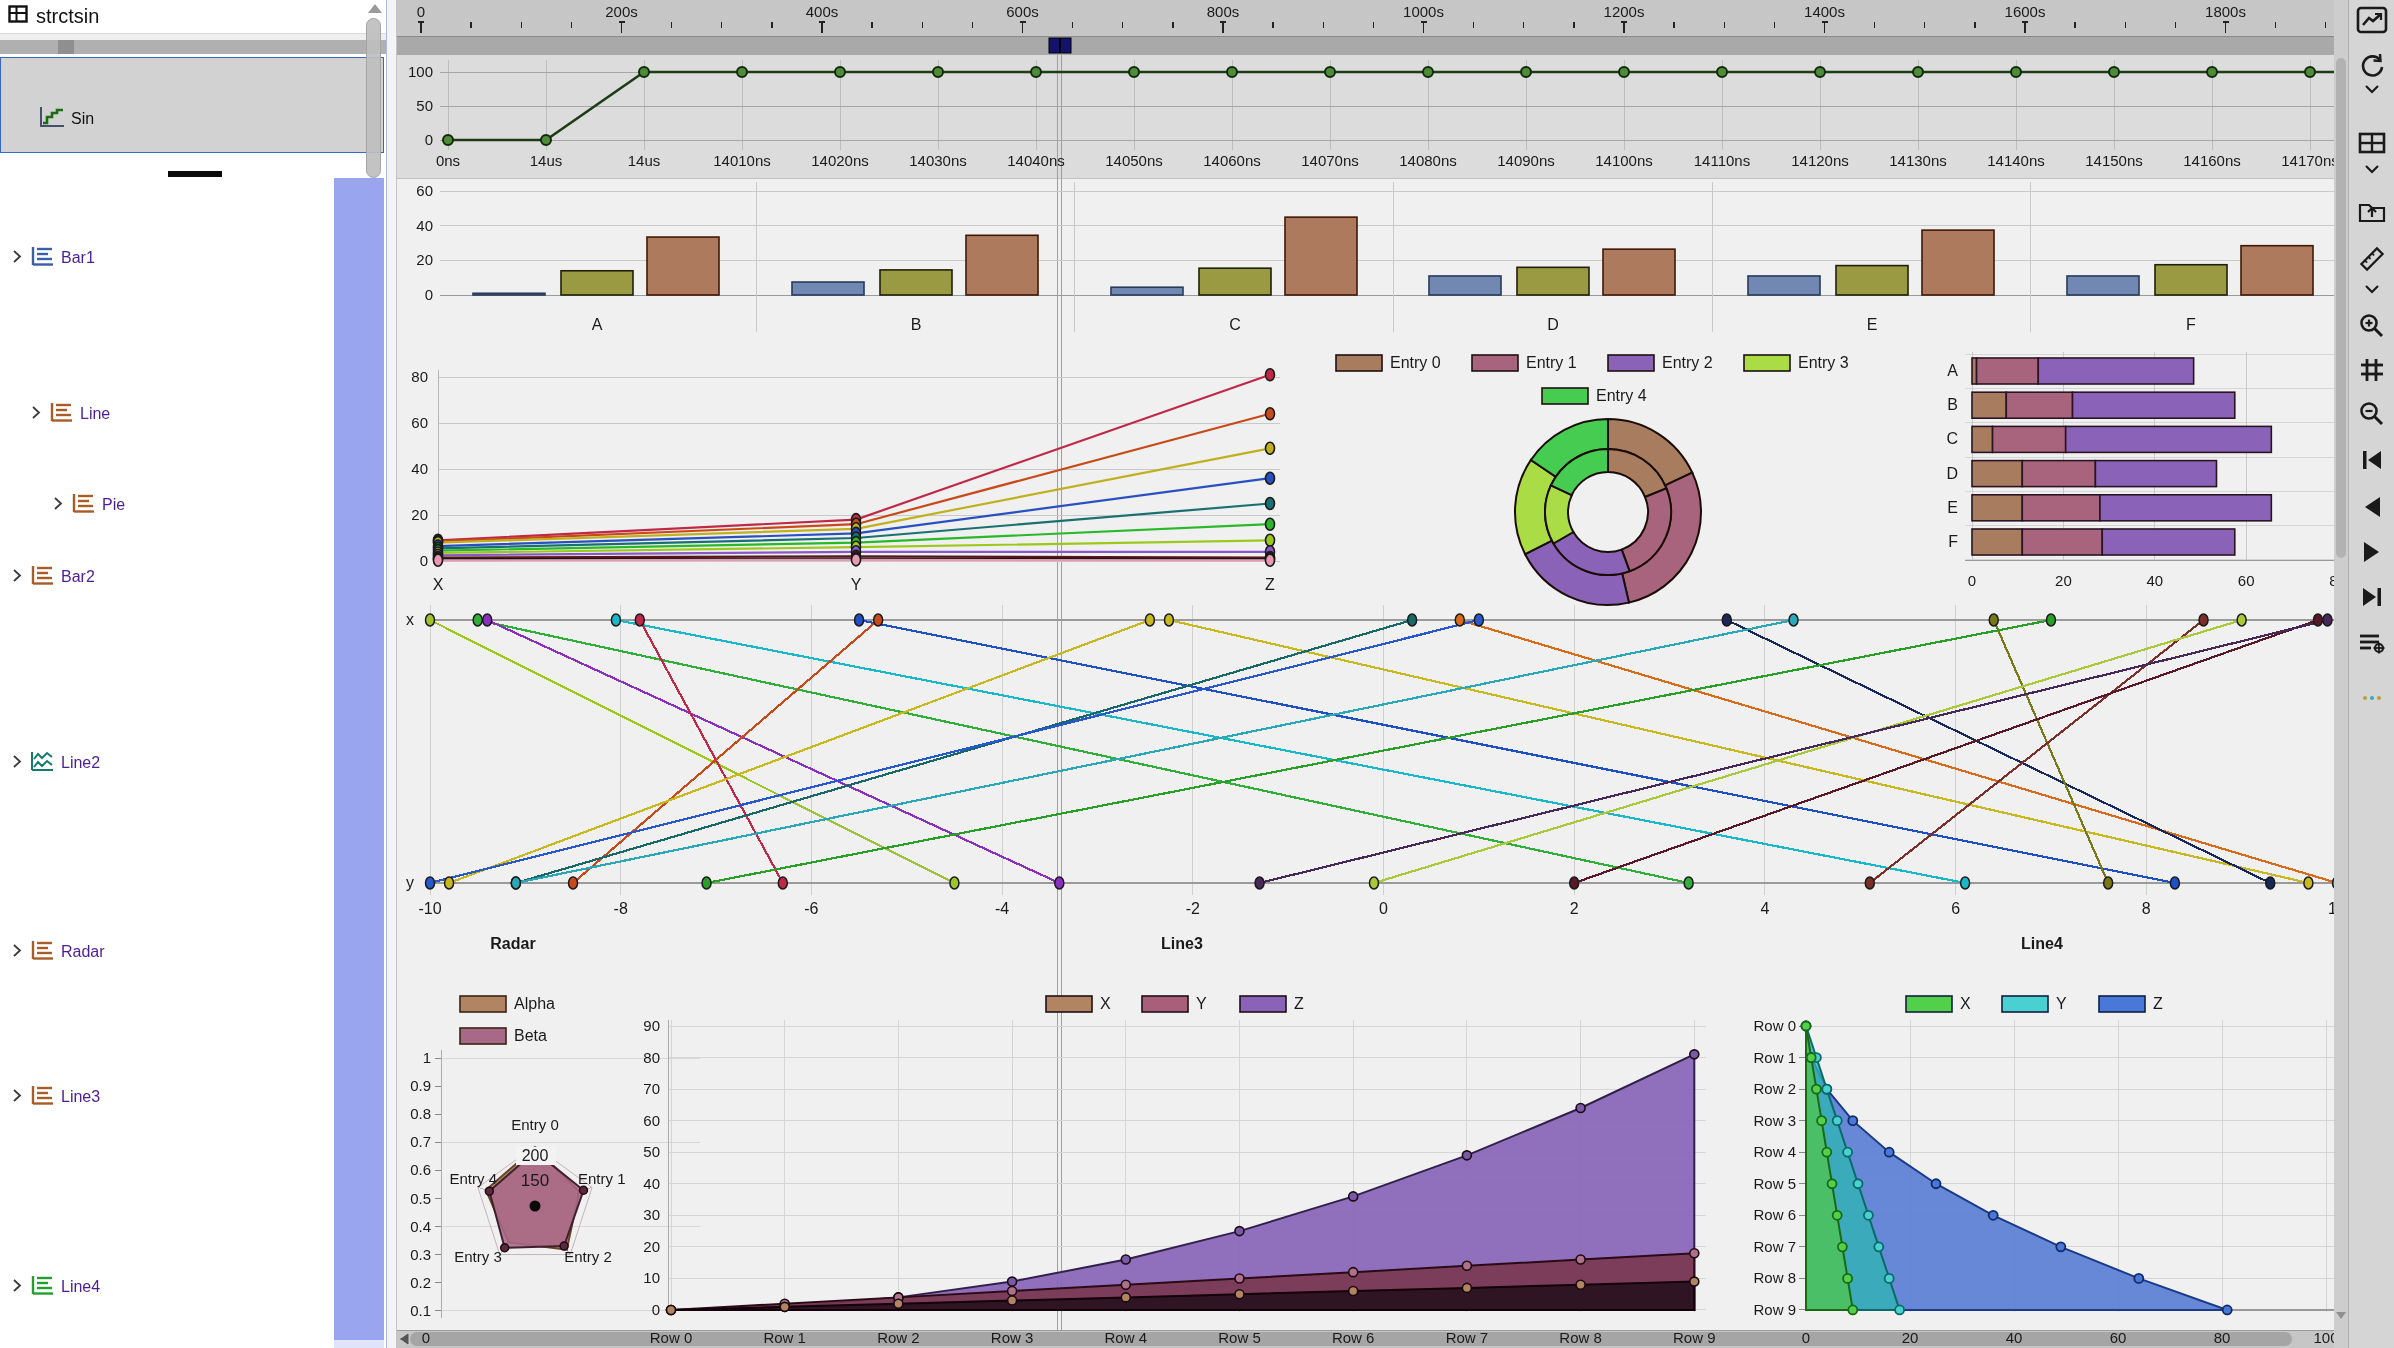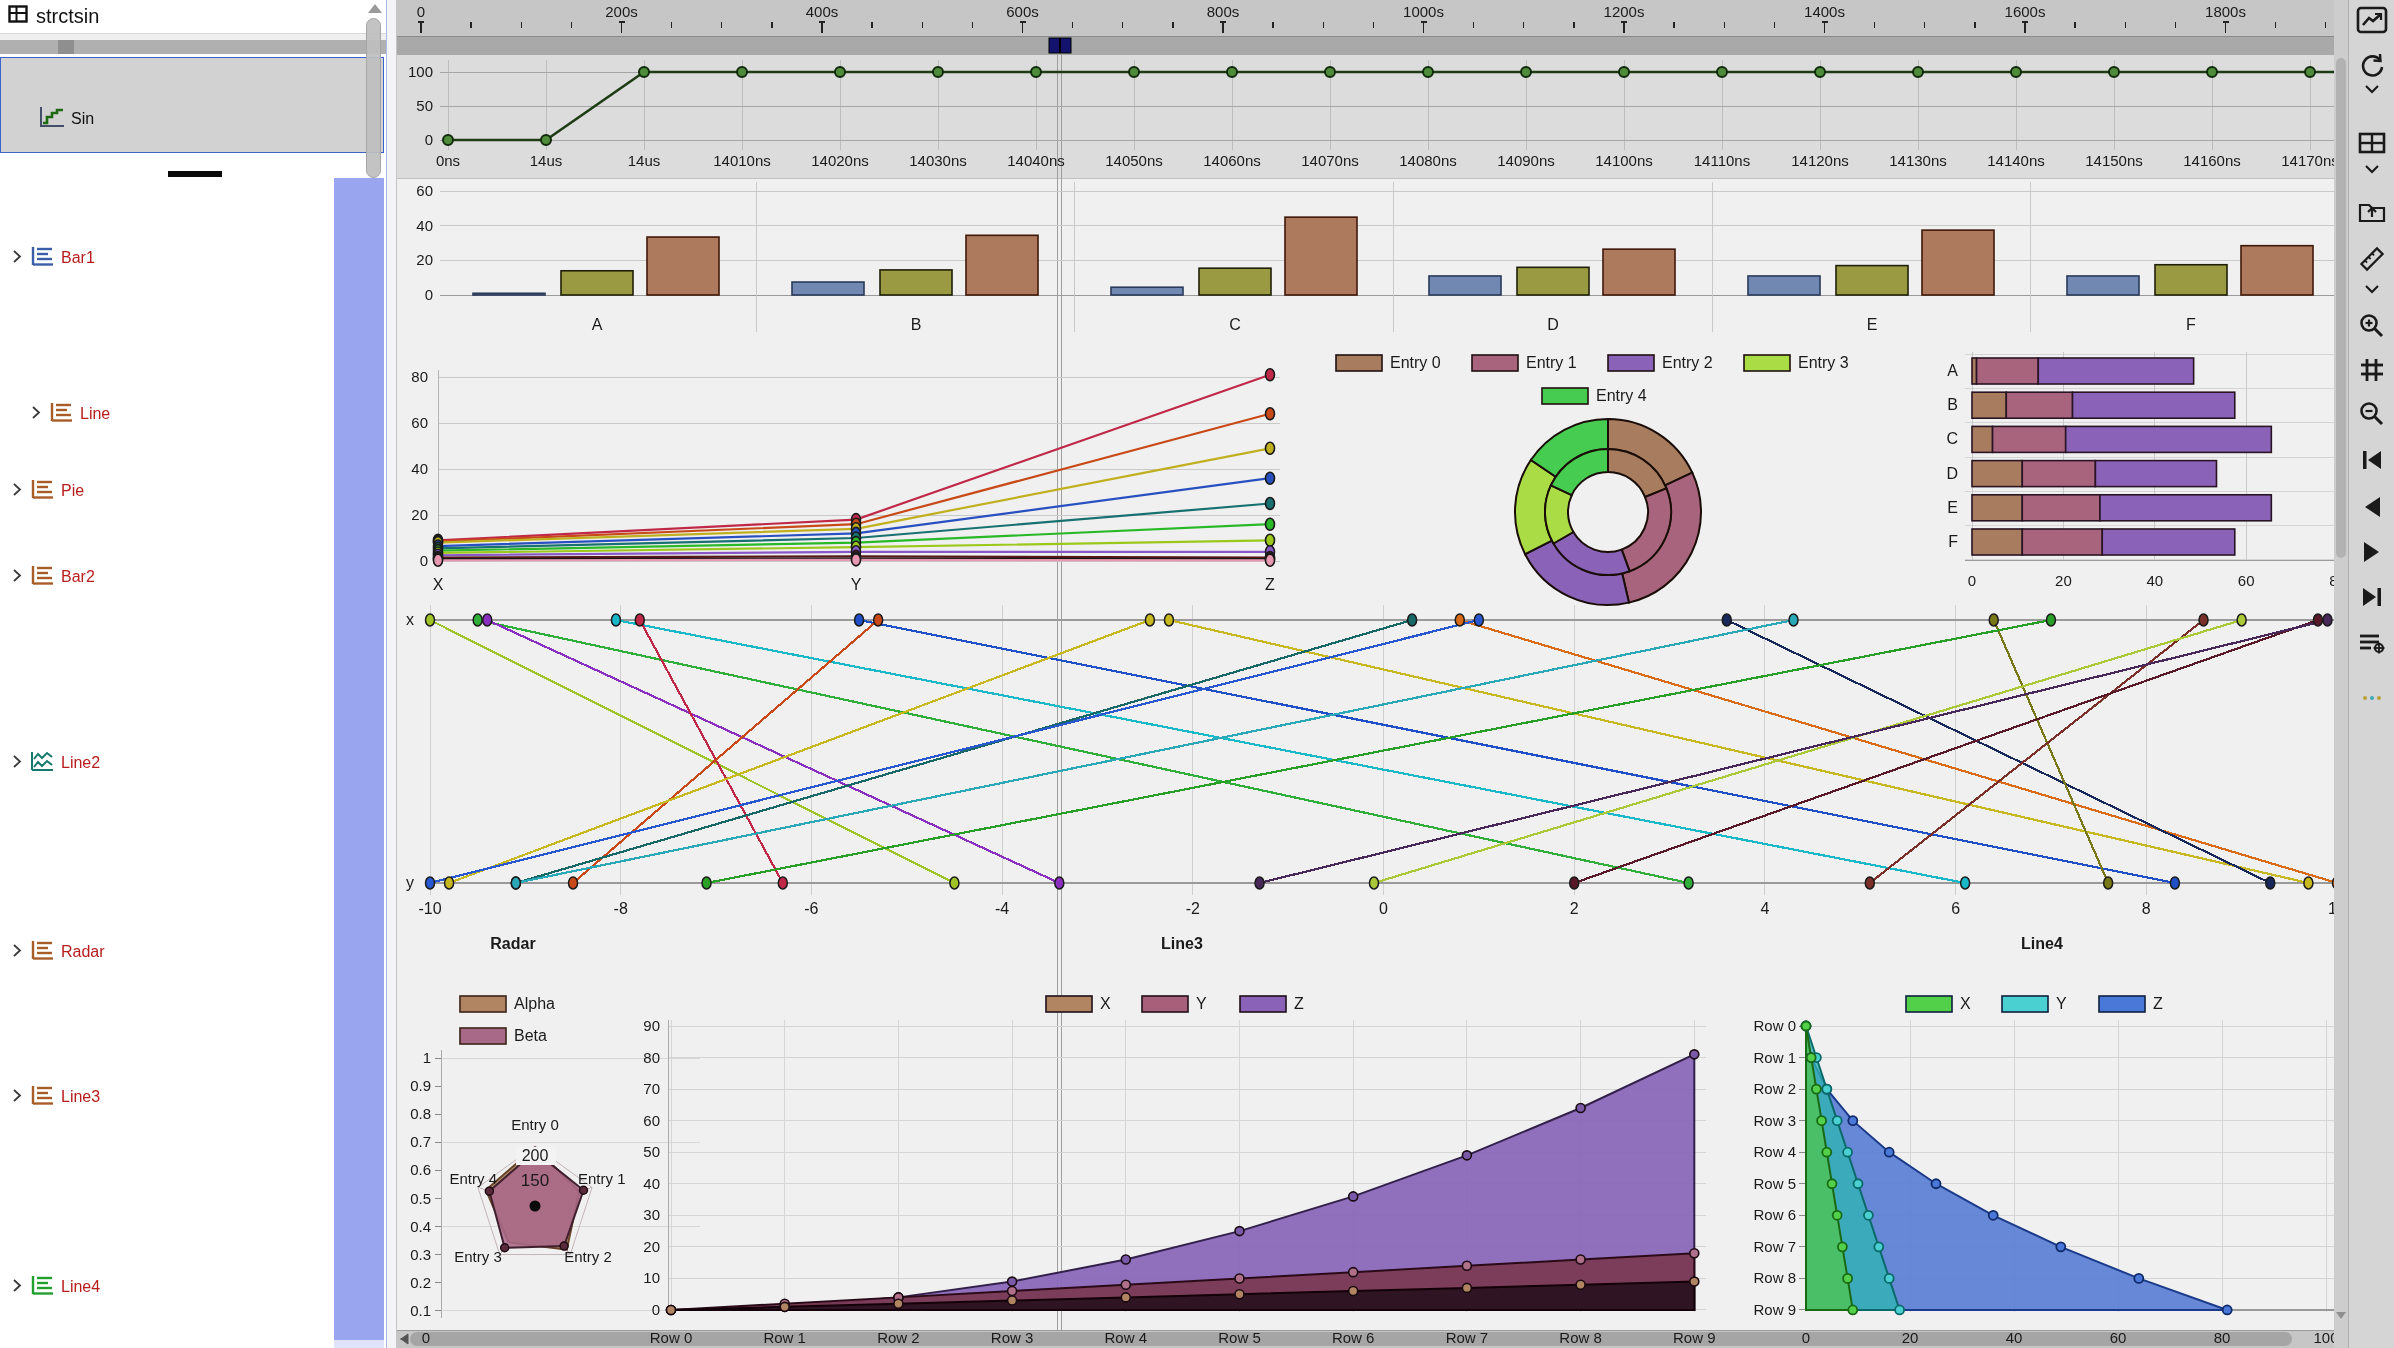--- a/index.html
+++ b/index.html
@@ -14,21 +14,21 @@
   #sb-gap{position:absolute;left:0;top:33px;width:386px;height:7px;background:#efefef;border-top:1px solid #d8d8d8;}
   #sb-hscroll{position:absolute;left:0;top:40px;width:386px;height:14px;background:#b0b0b0;}
   #sb-hscroll .thumb{position:absolute;left:58px;top:0;width:16px;height:14px;background:#8f8f8f;}
   #sb-band{position:absolute;left:334px;top:178px;width:50px;height:1162px;background:#9aa5f0;}
   #sb-band2{position:absolute;left:334px;top:1340px;width:50px;height:8px;background:#dfe4fb;}
   #sel-item{position:absolute;left:0px;top:57px;width:384px;height:96px;background:#d2d2d2;border:1px solid #3c64c8;box-sizing:border-box;}
   #sel-item .lbl{position:absolute;left:70px;top:52px;font-size:16px;color:#111;}
   #sel-item .icon{position:absolute;left:36px;top:46px;}
   #sel-handle{position:absolute;left:168px;top:171px;width:54px;height:6px;background:#0a0a0a;}
   .tree-item{position:absolute;left:0;width:330px;height:28px;display:flex;align-items:center;gap:6px;padding-left:12px;box-sizing:border-box;background:transparent;}
-  .tree-item .lbl{font-size:16px;color:#b91c1c;}
+  .tree-item .lbl{font-size:16px;color:#4c1d95;}
   #sb-vscroll-arrow{position:absolute;left:368px;top:4px;width:0;height:0;border-left:7px solid transparent;border-right:7px solid transparent;border-bottom:9px solid #9a9a9a;}
   #sb-vscroll-thumb{position:absolute;left:366px;top:18px;width:15px;height:160px;background:rgba(190,190,190,.92);border-radius:8px;border:1px solid #a5a5a5;box-sizing:border-box;}
   #divider{position:absolute;left:386px;top:0;width:11px;height:1348px;background:#f4f4f6;border-left:1px solid #aeb8e8;border-right:1px solid #c4c4c4;box-sizing:border-box;z-index:5;}
   
   #toolbar{position:absolute;left:2348px;top:0;width:46px;height:1348px;background:#d5d5d5;border-left:1px solid #b0b0b0;box-sizing:border-box;z-index:6;}
   .tool{position:absolute;left:0;width:46px;display:flex;justify-content:center;align-items:center;}
   
   #vscroll{position:absolute;left:2334px;top:0;width:14px;height:1348px;background:#cdcdcd;z-index:5;}
   #vscroll .thumb{position:absolute;left:2px;top:58px;width:10px;height:500px;background:#b2b2b2;border-radius:6px;}
   #vscroll .down{position:absolute;left:2px;top:1312px;width:0;height:0;border-left:5px solid transparent;border-right:5px solid transparent;border-top:7px solid #8f8f8f;}
@@ -719,21 +719,21 @@
             </svg></span>
           <span><svg width="26" height="22">
               <line x1="4" y1="2" x2="4" y2="20" stroke="#a85c28" stroke-width="2.4"></line>
               <line x1="8" y1="4" x2="23" y2="4" stroke="#a85c28" stroke-width="2.4"></line>
               <line x1="8" y1="9" x2="19" y2="9" stroke="#a85c28" stroke-width="2.4"></line>
               <line x1="8" y1="14" x2="23" y2="14" stroke="#a85c28" stroke-width="2.4"></line>
               <line x1="4" y1="19.5" x2="24" y2="19.5" stroke="#a85c28" stroke-width="2.4"></line>
             </svg></span>
           <span class="lbl">Line</span>
         </div>
-        <div class="tree-item" style="top: 477px;">
+        <div class="tree-item" style="top: 491px; margin-left: 41px;">
           <span><svg width="11" height="15">
               <polyline points="2,2 8,7.5 2,13" fill="none" stroke="#3a3a3a" stroke-width="1.8"></polyline>
             </svg></span>
           <span><svg width="26" height="22">
               <line x1="4" y1="2" x2="4" y2="20" stroke="#a85c28" stroke-width="2.4"></line>
               <line x1="8" y1="4" x2="23" y2="4" stroke="#a85c28" stroke-width="2.4"></line>
               <line x1="8" y1="9" x2="19" y2="9" stroke="#a85c28" stroke-width="2.4"></line>
               <line x1="8" y1="14" x2="23" y2="14" stroke="#a85c28" stroke-width="2.4"></line>
               <line x1="4" y1="19.5" x2="24" y2="19.5" stroke="#a85c28" stroke-width="2.4"></line>
             </svg></span>

